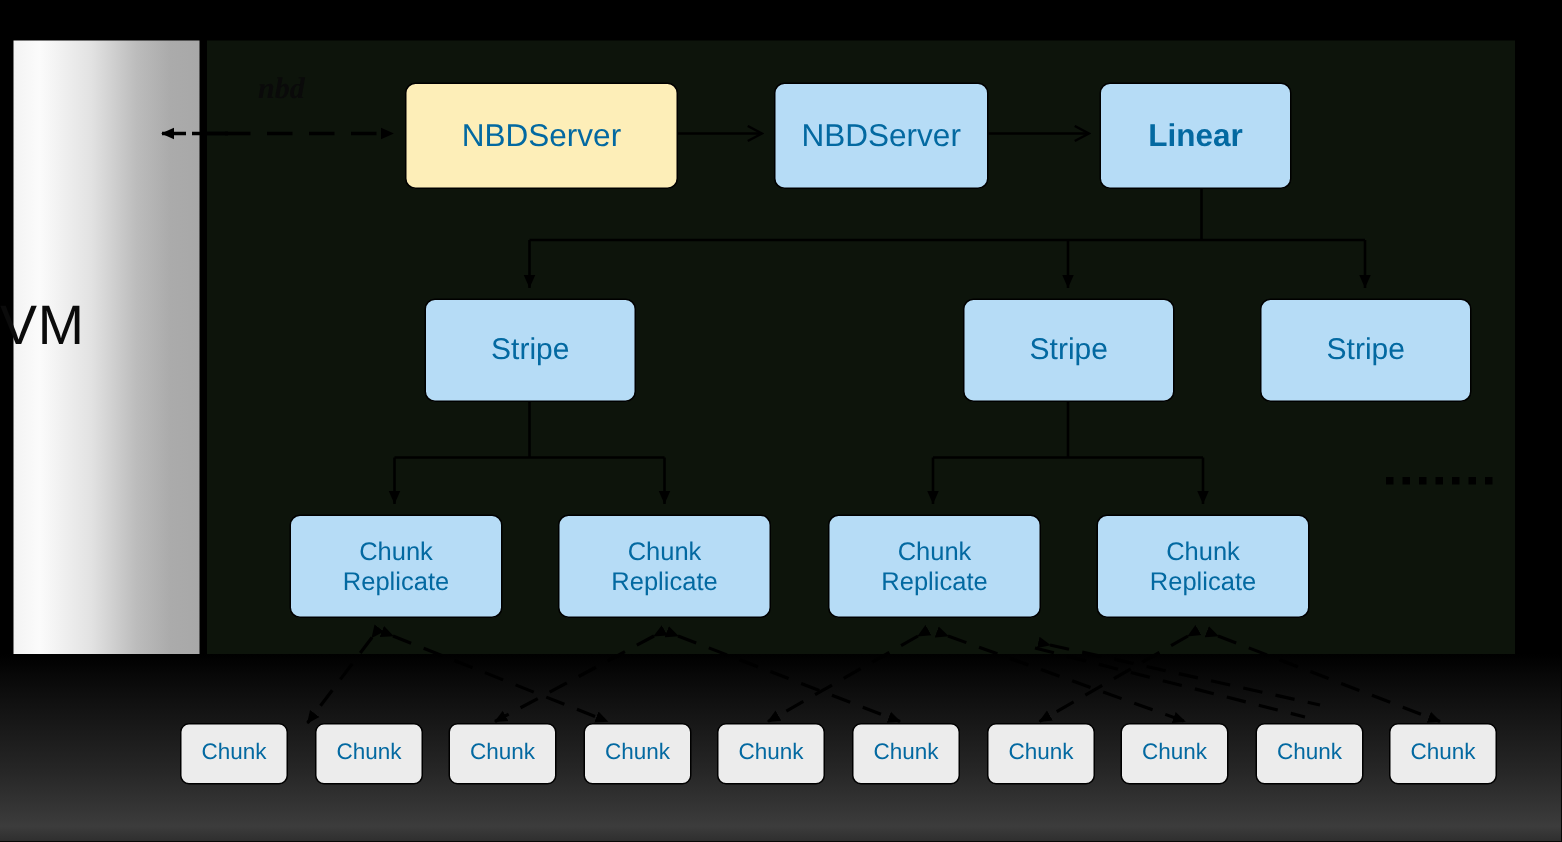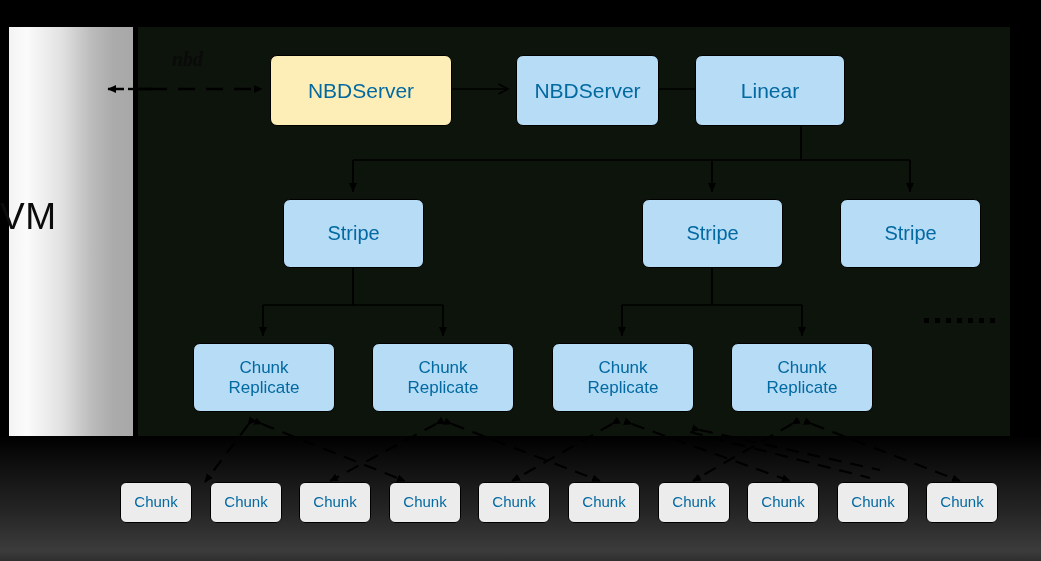--- a/index.html
+++ b/index.html
@@ -124,21 +124,21 @@
   <div class="lbl-nbd" style="left:172px;top:48px;">nbd</div>
 
   <div class="node n-yellow" style="left:270px;top:55px;width:182px;height:71px;font-size:21px;">
     <span>NBDServer</span>
   </div>
 
   <div class="node n-blue" style="left:516px;top:55px;width:143px;height:71px;font-size:21px;">
     <span>NBDServer</span>
   </div>
 
-  <div class="node n-blue" style="left:695px;top:55px;width:150px;height:71px;font-size:21px;">
+  <div class="node n-blue" style="left:733px;top:55px;width:128px;height:71px;font-size:21px;font-weight:bold;">
     <span>Linear</span>
   </div>
 
   <div class="node n-blue" style="left:283px;top:199px;width:141px;height:69px;font-size:20px;">
     <span>Stripe</span>
   </div>
   <div class="node n-blue" style="left:642px;top:199px;width:141px;height:69px;font-size:20px;">
     <span>Stripe</span>
   </div>
   <div class="node n-blue" style="left:840px;top:199px;width:141px;height:69px;font-size:20px;">

